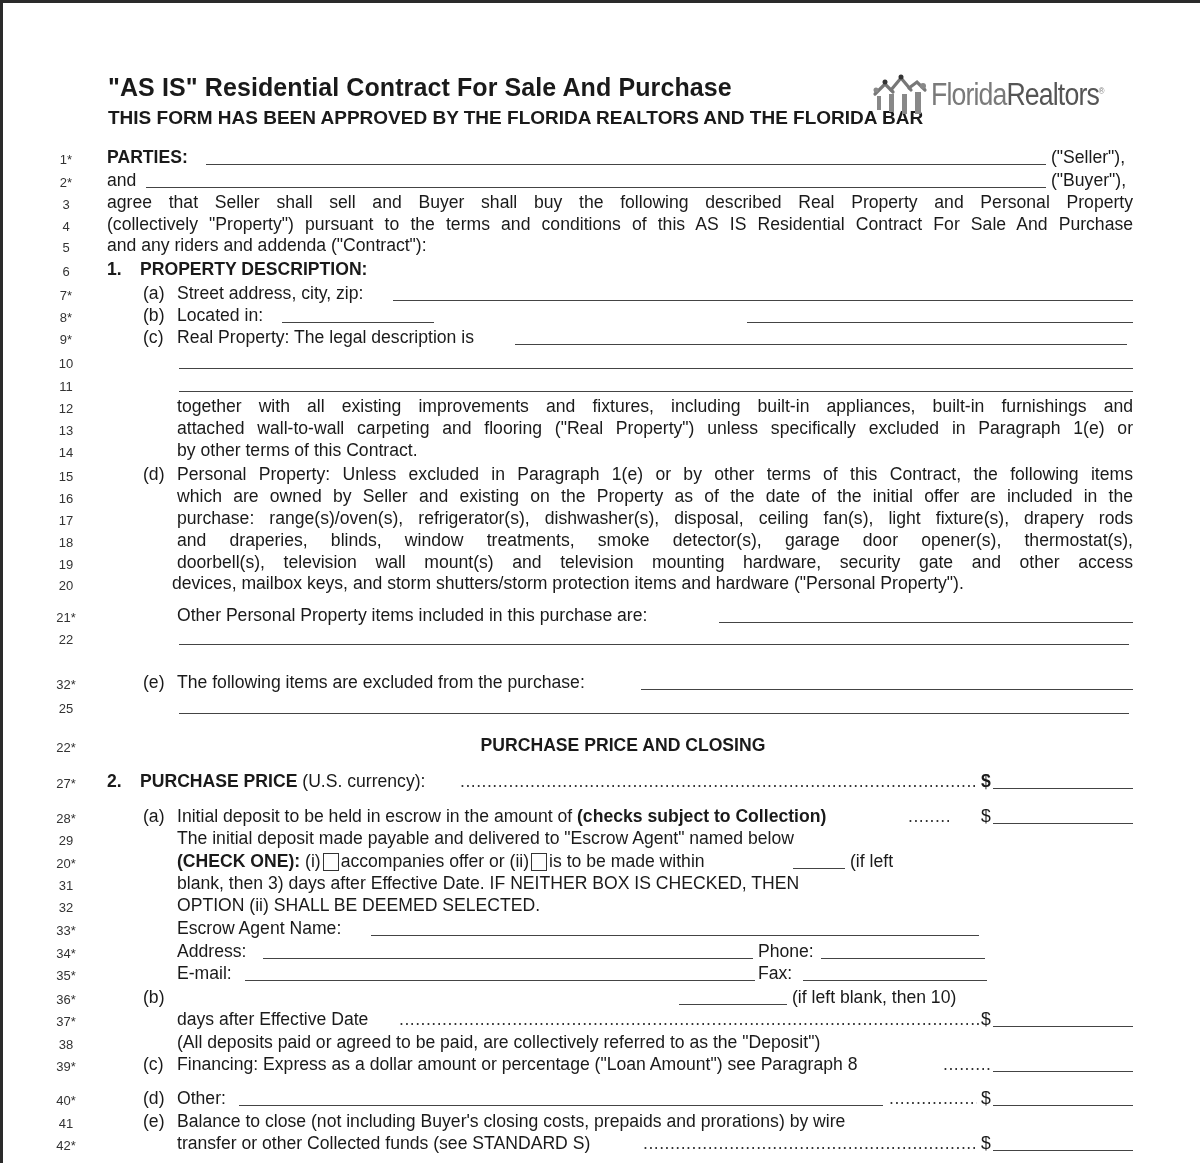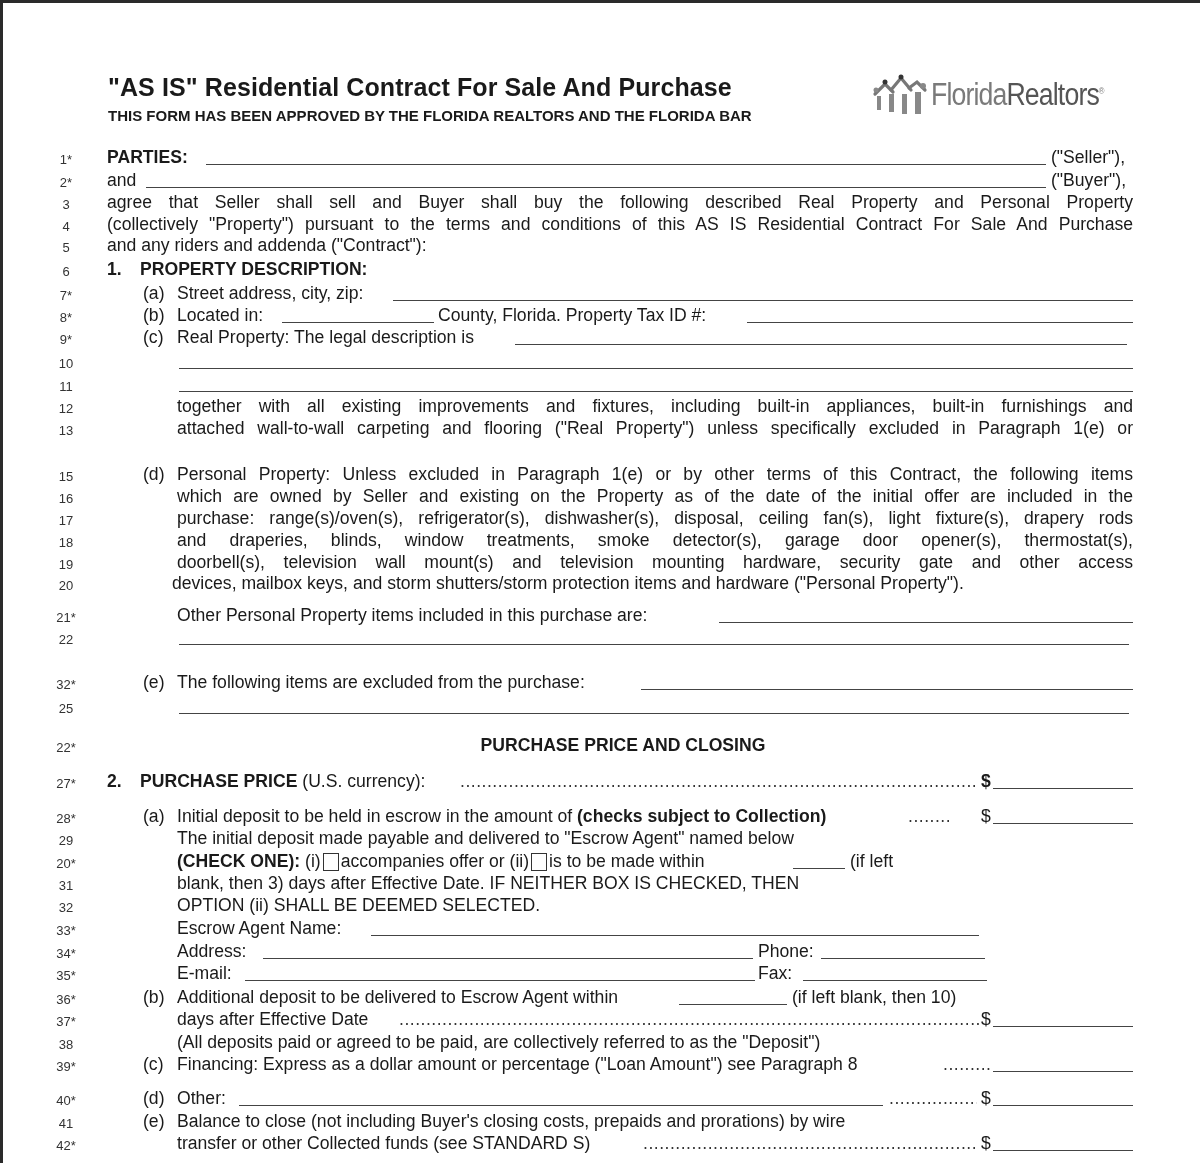--- a/index.html
+++ b/index.html
@@ -13,21 +13,21 @@
   .page {
     position: absolute; left: 3px; top: 3px; width: 1197px; height: 1160px;
     background: #ffffff; overflow: hidden;
   }
   .title {
     position: absolute; left: 105px; top: 70px;
     font-size: 25px; font-weight: bold; letter-spacing: 0.1px;
   }
   .subtitle {
     position: absolute; left: 105px; top: 104px;
-    font-size: 15px; font-weight: bold;
+    font-size: 19px; font-weight: bold;
   }
   .logo {
     position: absolute; left: 868px; top: 70px; height: 44px;
     display: flex; align-items: center;
   }
   .logo svg { display: block; }
   .logo-text {
     font-size: 31px; letter-spacing: -1px; color: #7a7a7a;
     font-family: "Liberation Sans", sans-serif; margin-left: 2px;
     transform: scaleX(0.86); transform-origin: left center;
@@ -121,21 +121,20 @@
     <span class="t" style="left:140px">(a)</span>
     <span class="t" style="left:174px">Street address, city, zip:</span>
     <span class="u" style="left:390px;width:740px"></span>
   </div>
 
   <div class="line" style="top:301px">
     <span class="ln">8*</span>
     <span class="t" style="left:140px">(b)</span>
     <span class="t" style="left:174px">Located in:</span>
     <span class="u" style="left:279px;width:152px"></span>
-    <span class="t" style="left:435px">County, Florida. Property Tax ID #:</span>
     <span class="u" style="left:744px;width:386px"></span>
   </div>
 
   <div class="line" style="top:323px">
     <span class="ln">9*</span>
     <span class="t" style="left:140px">(c)</span>
     <span class="t" style="left:174px">Real Property: The legal description is</span>
     <span class="u" style="left:512px;width:612px"></span>
   </div>
 
@@ -149,20 +148,24 @@
     <span class="u" style="left:176px;width:954px"></span>
   </div>
 
   <div class="line" style="top:392px">
     <span class="ln">12</span>
     <span class="t justify" style="left:174px;width:956px">together with all existing improvements and fixtures, including built-in appliances, built-in furnishings and</span>
   </div>
   <div class="line" style="top:414px">
     <span class="ln">13</span>
     <span class="t justify" style="left:174px;width:956px">attached wall-to-wall carpeting and flooring ("Real Property") unless specifically excluded in Paragraph 1(e) or</span>
+  </div>
+  <div class="line" style="top:436px">
+    <span class="ln">14</span>
+    <span class="t" style="left:174px">by other terms of this Contract.</span>
   </div>
 
   <div class="line" style="top:460px">
     <span class="ln">15</span>
     <span class="t" style="left:140px">(d)</span>
     <span class="t justify" style="left:174px;width:956px">Personal Property: Unless excluded in Paragraph 1(e) or by other terms of this Contract, the following items</span>
   </div>
   <div class="line" style="top:482px">
     <span class="ln">16</span>
     <span class="t justify" style="left:174px;width:956px">which are owned by Seller and existing on the Property as of the date of the initial offer are included in the</span>
@@ -274,21 +277,20 @@
     <span class="ln">35*</span>
     <span class="t" style="left:174px">E-mail:</span>
     <span class="u" style="left:242px;width:510px"></span>
     <span class="t" style="left:755px">Fax:</span>
     <span class="u" style="left:800px;width:184px"></span>
   </div>
 
   <div class="line" style="top:983px">
     <span class="ln">36*</span>
     <span class="t" style="left:140px">(b)</span>
-    <span class="t" style="left:174px">Additional deposit to be delivered to Escrow Agent within</span>
     <span class="u" style="left:676px;width:108px"></span>
     <span class="t" style="left:789px">(if left blank, then 10)</span>
   </div>
 
   <div class="line" style="top:1005px">
     <span class="ln">37*</span>
     <span class="t" style="left:174px">days after Effective Date</span>
     <span class="dots" style="left:396px;width:582px">..............................................................................................................................................................</span>
     <span class="t" style="left:978px">$</span>
     <span class="u" style="left:990px;width:140px"></span>

